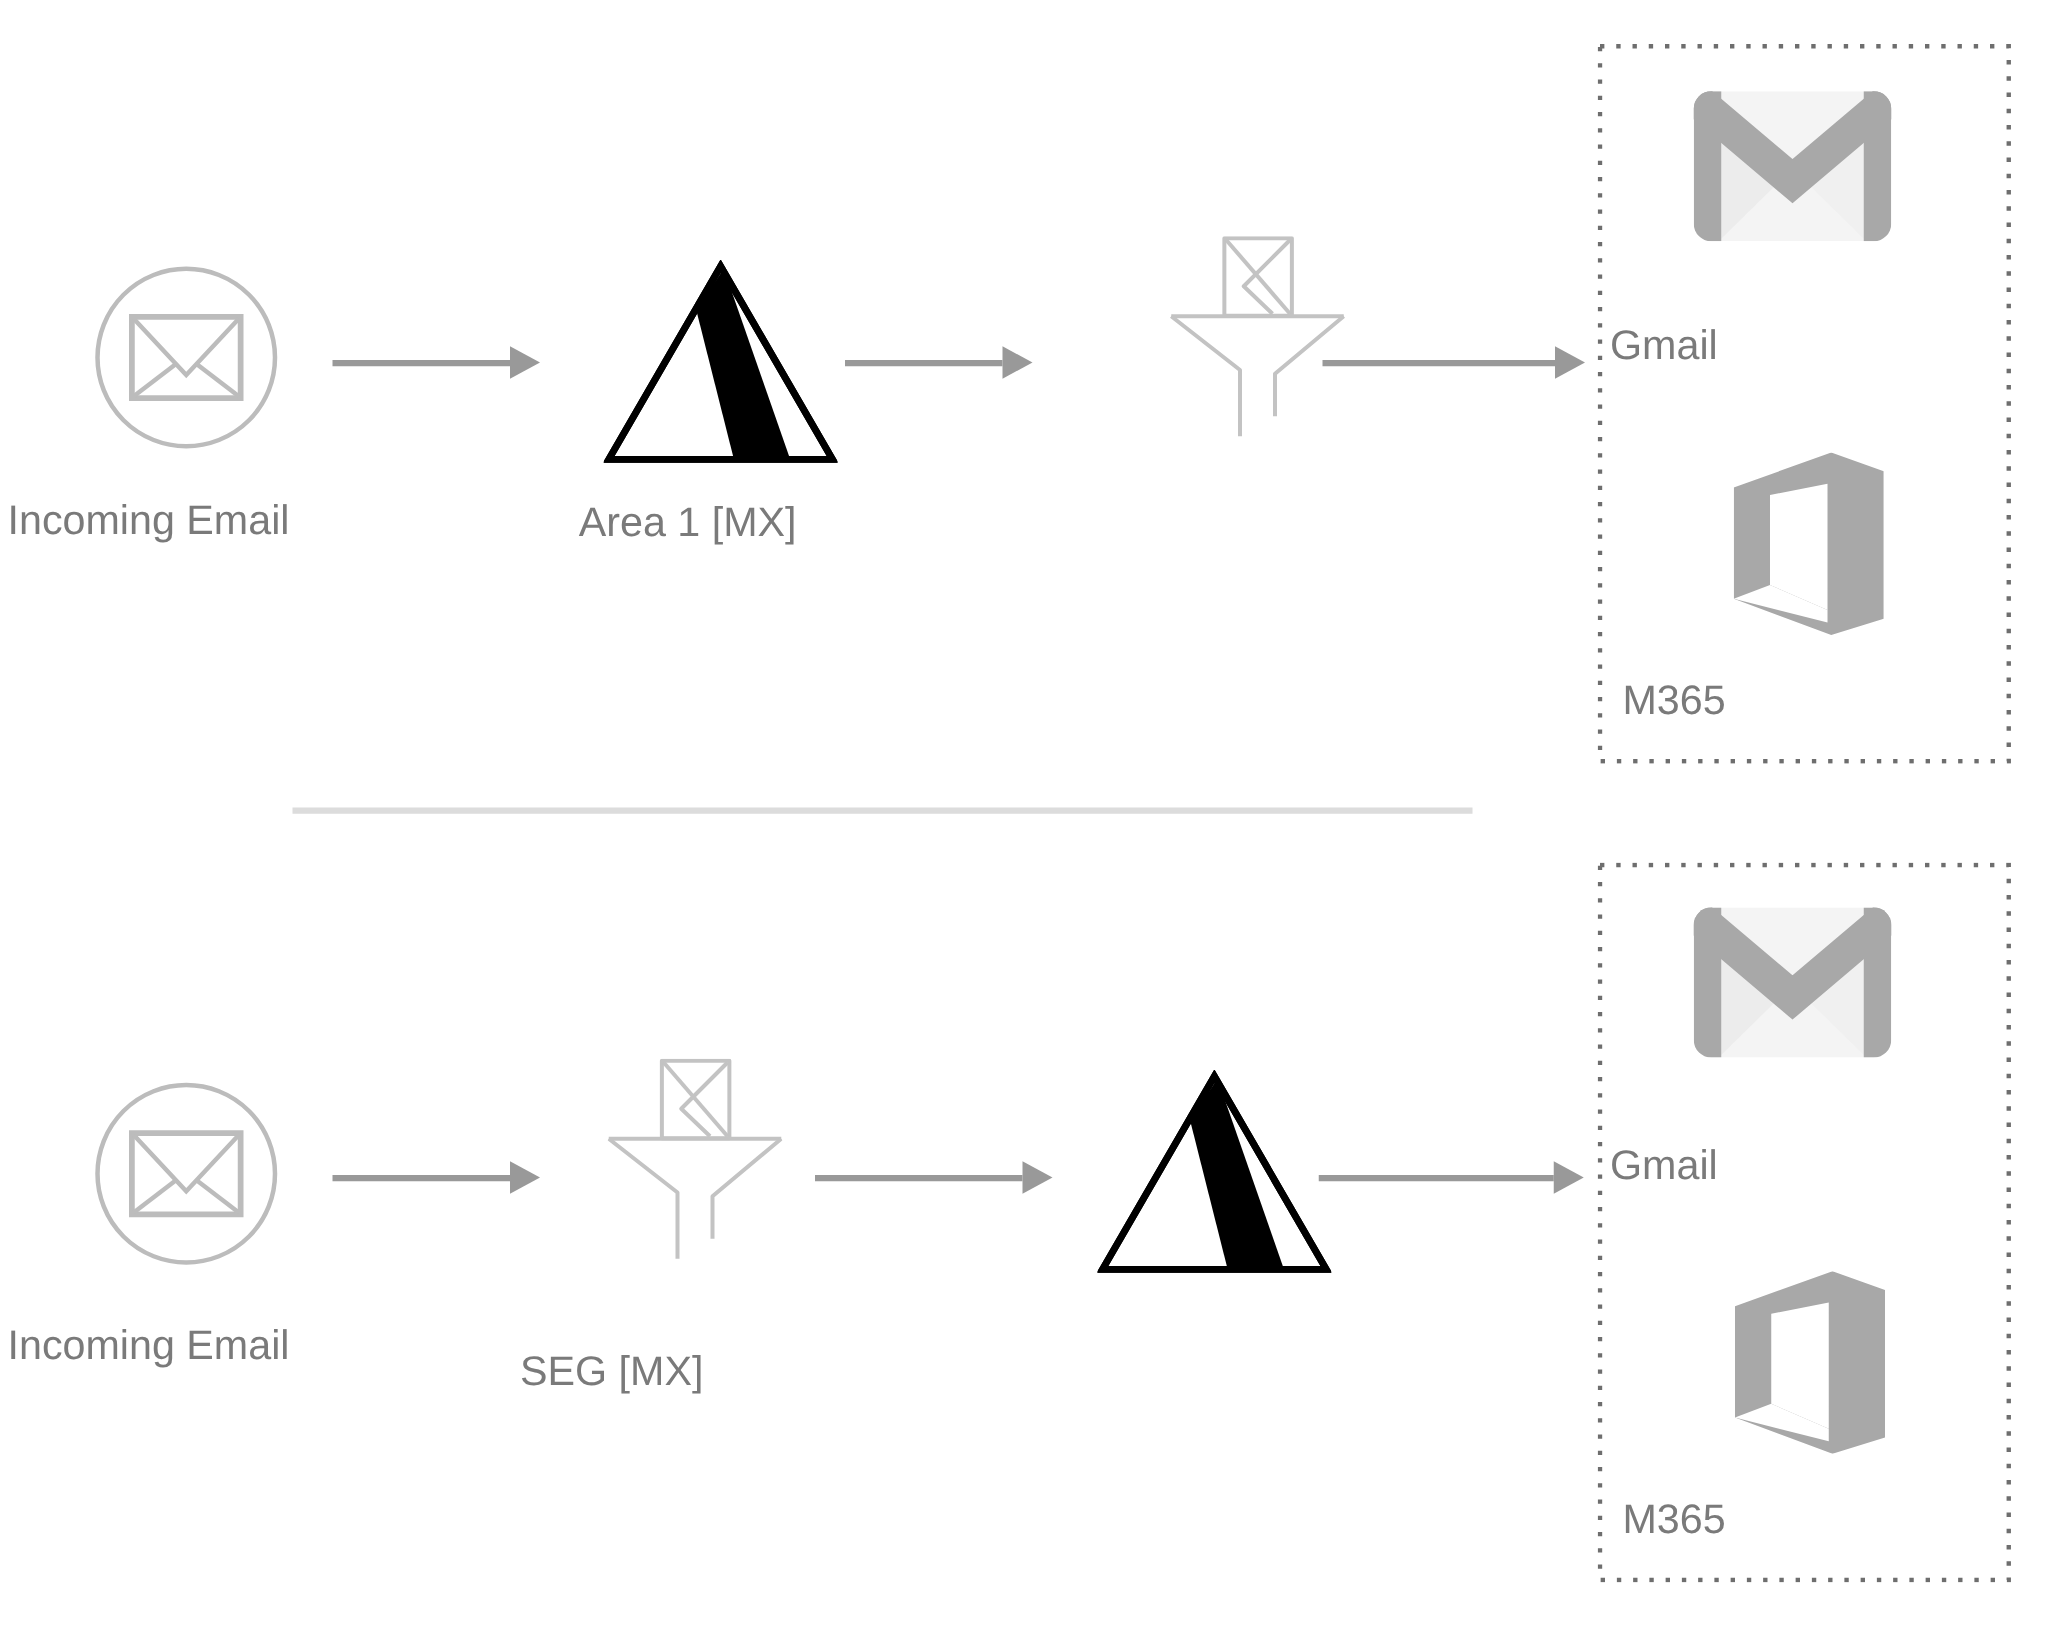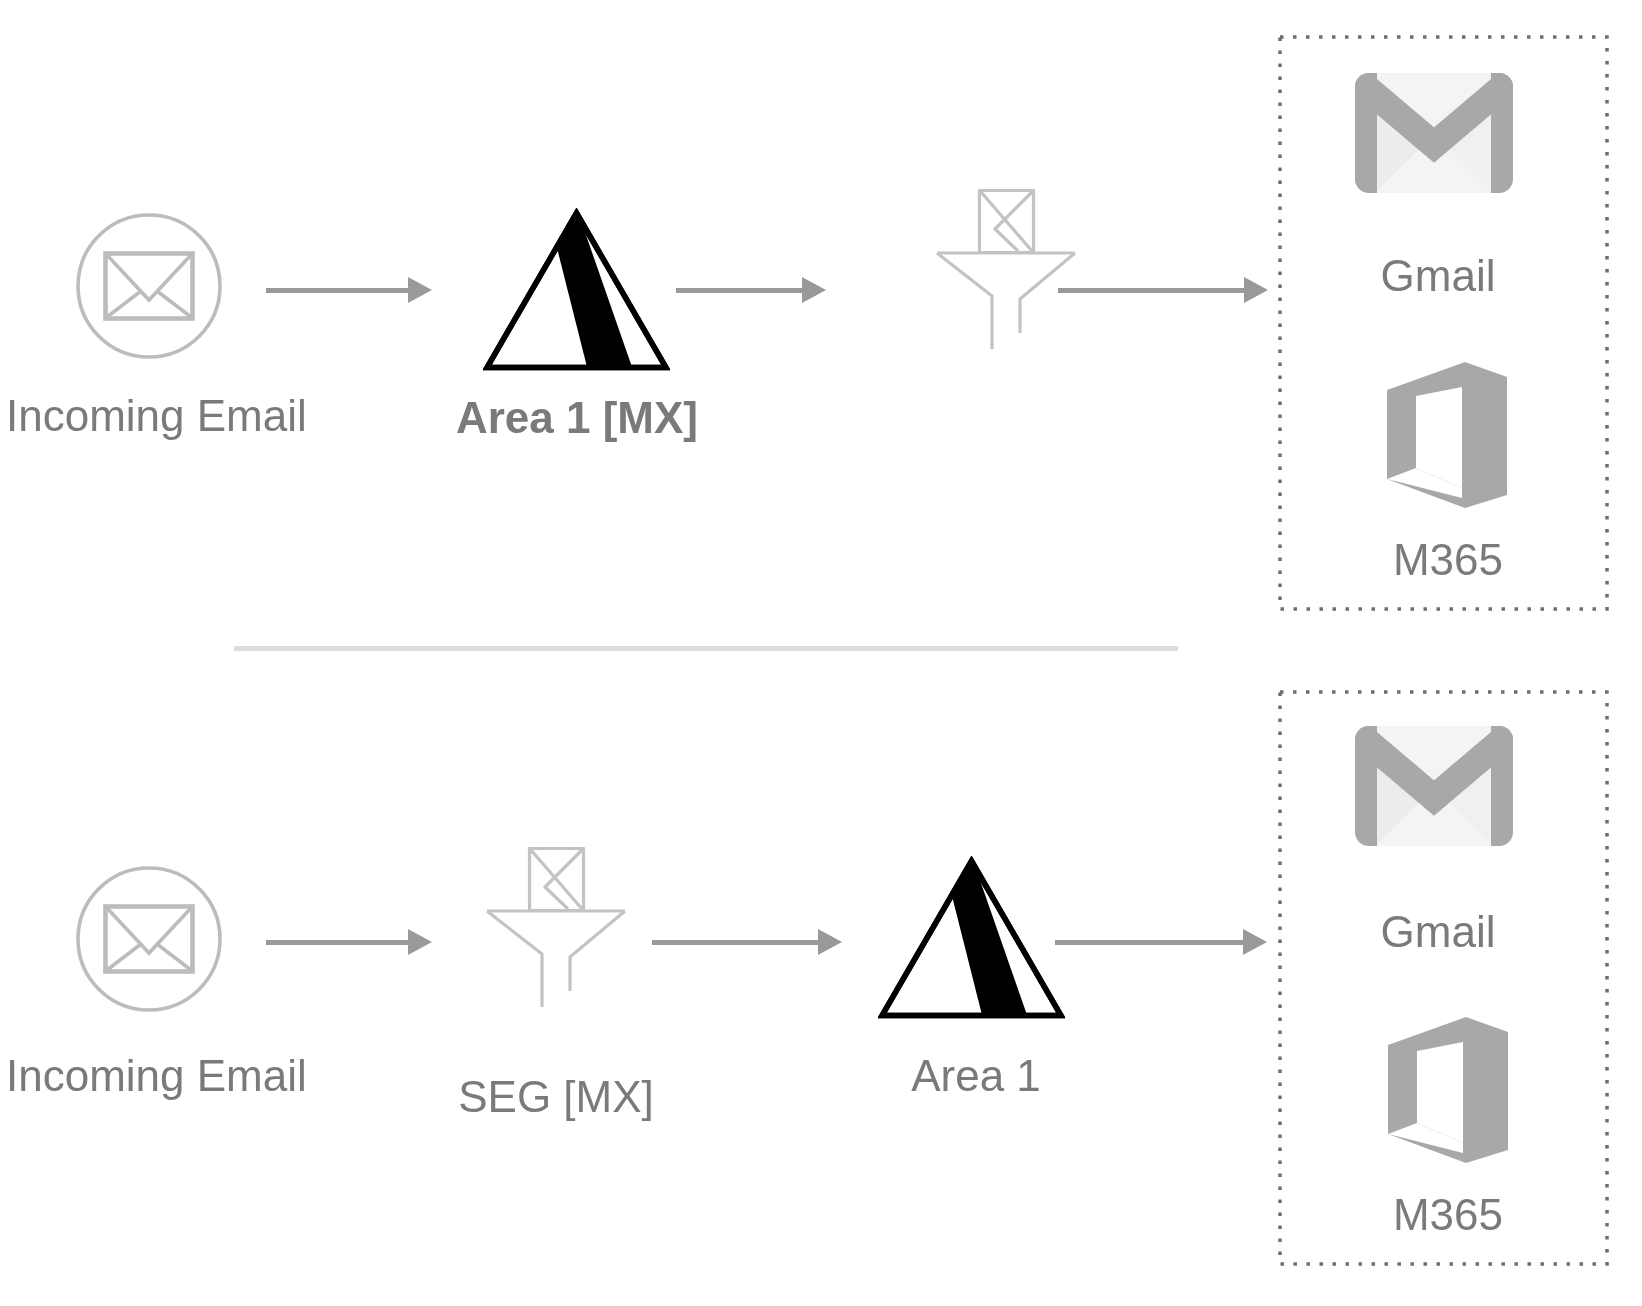--- a/index.html
+++ b/index.html
@@ -13,22 +13,22 @@
     --c-black:#000000;
   }
   html,body{margin:0;padding:0;background:#ffffff;}
   .canvas{
     position:relative;width:1642px;height:1306px;background:#ffffff;overflow:hidden;
     font-family:"Liberation Sans", sans-serif;
   }
   .abs{position:absolute;}
   .node-label{
     position:absolute;
-    font-size:44px;line-height:39px;color:var(--c-label);
-    text-align:center;white-space:nowrap;
+    font-size:33px;line-height:39px;color:var(--c-label);
+    text-align:left;white-space:nowrap;
   }
   .arrow{position:absolute;height:26px;display:flex;align-items:center;}
   .arrow .shaft{flex:1;height:5px;background:var(--c-arrow);}
   .arrow .head{
     width:0;height:0;border-top:13px solid transparent;border-bottom:13px solid transparent;
     border-left:24px solid var(--c-arrow);
   }
   .divider{position:absolute;background:var(--c-divider);}
   svg{display:block;}
   .tri-outline{fill:#ffffff;stroke:var(--c-black);stroke-width:5.5;}
@@ -61,21 +61,21 @@
       <div class="head"></div>
   </div>
 
   <div class="abs" style="left:483px;top:208px;">
     <svg width="187" height="163" viewBox="0 0 187 163">
       <path class="tri-outline" d="M93.5 5 L183 159.5 L4 159.5 Z"></path>
       <polygon class="tri-band" points="96,7 149,159 104,159 74,40"></polygon>
       <path d="M93.5 5 L183 159.5 L4 159.5 Z" fill="none" stroke="#000" stroke-width="5.5"></path>
     </svg>
   </div>
-  <div class="node-label" style="left:437px;top:398px;width:280px;font-weight:bold;">Area 1 [MX]</div>
+  <div class="node-label" style="left:463px;top:398px;width:280px;">Area 1 [MX]</div>
 
   <div class="arrow" style="left:676px;top:277px;width:150px;">
     <div class="shaft"></div>
       <div class="head"></div>
   </div>
 
   <div class="abs" style="left:936px;top:189px;">
     <svg width="140" height="162" viewBox="0 0 140 162">
       <rect x="43.5" y="1.5" width="54" height="62" class="fn"></rect>
       <line x1="45" y1="3" x2="96" y2="62" class="fn"></line>
@@ -160,21 +160,20 @@
       <div class="head"></div>
   </div>
 
   <div class="abs" style="left:878px;top:856px;">
     <svg width="187" height="163" viewBox="0 0 187 163">
       <path class="tri-outline" d="M93.5 5 L183 159.5 L4 159.5 Z"></path>
       <polygon class="tri-band" points="96,7 149,159 104,159 74,40"></polygon>
       <path d="M93.5 5 L183 159.5 L4 159.5 Z" fill="none" stroke="#000" stroke-width="5.5"></path>
     </svg>
   </div>
-  <div class="node-label" style="left:836px;top:1056px;width:280px;">Area 1</div>
 
   <div class="arrow" style="left:1055px;top:929px;width:212px;">
     <div class="shaft"></div>
       <div class="head"></div>
   </div>
 
   <div class="abs" style="left:1278px;top:690px;">
     <svg width="331" height="576" viewBox="0 0 331 576">
       <rect x="2" y="2" width="327" height="572" class="dotbox"></rect>
     </svg>

